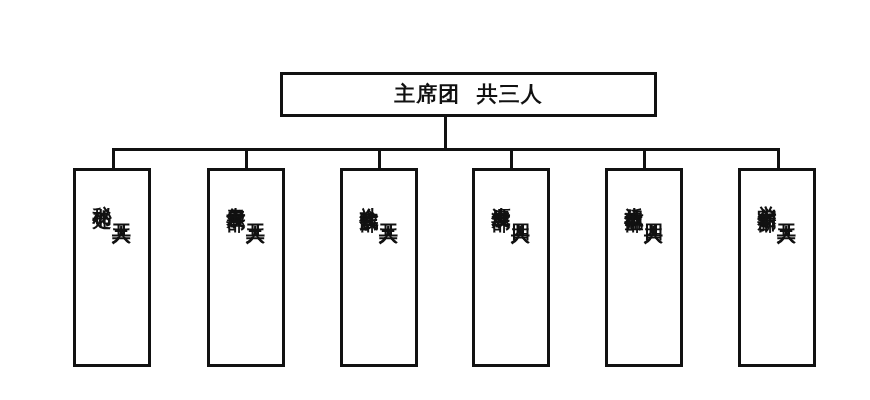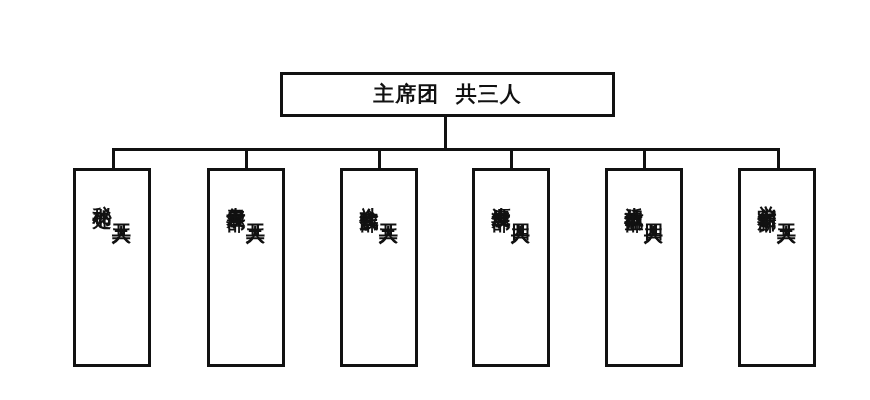--- a/index.html
+++ b/index.html
@@ -16,21 +16,21 @@
     height: 400px;
     background: #ffffff;
     overflow: hidden;
   }
 
   
   .root-box {
     position: absolute;
     left: 280px;
     top: 72px;
-    width: 335px;
+    width: 377px;
     height: 45px;
     border: 3px solid #111111;
     background: #ffffff;
     box-sizing: border-box;
     display: flex;
     align-items: center;
     justify-content: center;
   }
   .root-label {
     font-size: 21px;

